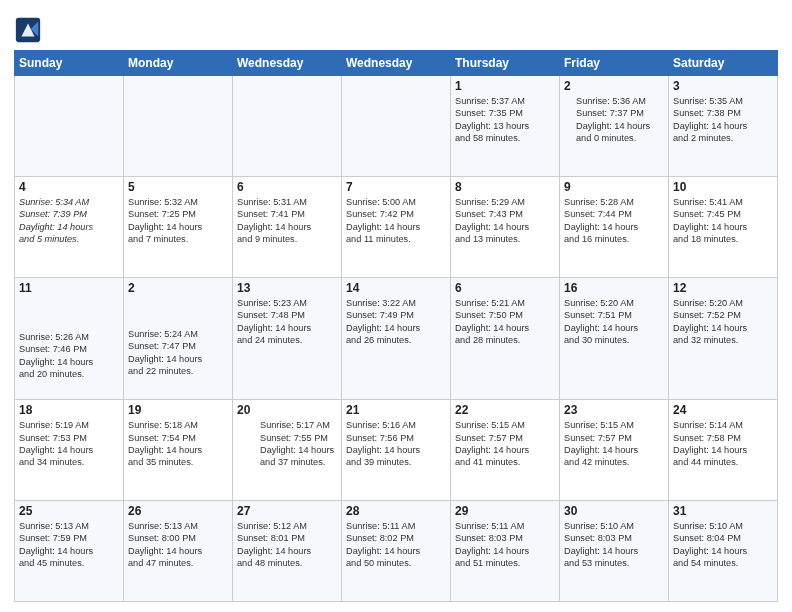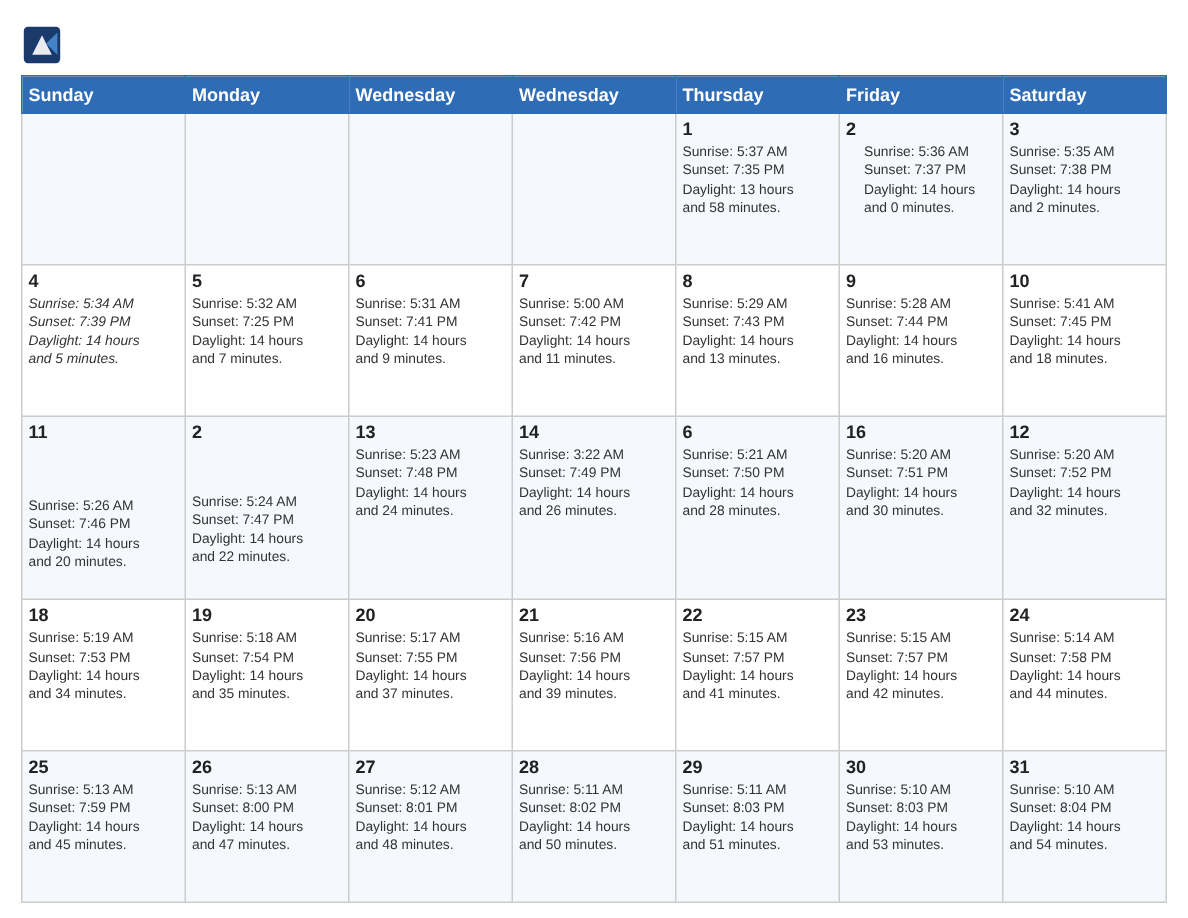--- a/index.html
+++ b/index.html
@@ -267,21 +267,21 @@
           </td>
           <td>
             <span class="day-num">19</span>
             <div class="cell-text" style="white-space: pre-line;">Sunrise: 5:18 AM
 Sunset: 7:54 PM
 Daylight: 14 hours
 and 35 minutes.</div>
           </td>
           <td>
             <span class="day-num">20</span>
-            <div class="cell-text" style="white-space: pre-line;">Sunrise: 5:17 AM
+            <div class="cell-text" style="white-space: pre-line; margin-left: 23px;">Sunrise: 5:17 AM
 Sunset: 7:55 PM
 Daylight: 14 hours
 and 37 minutes.</div>
           </td>
           <td>
             <span class="day-num">21</span>
             <div class="cell-text" style="white-space: pre-line;">Sunrise: 5:16 AM
 Sunset: 7:56 PM
 Daylight: 14 hours
 and 39 minutes.</div>

